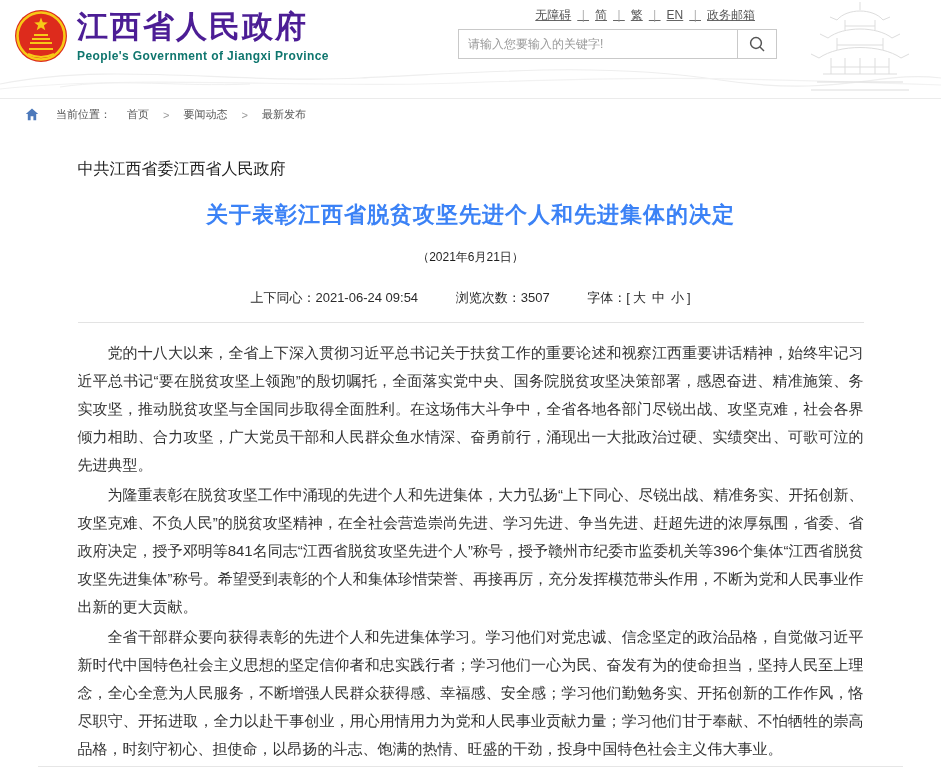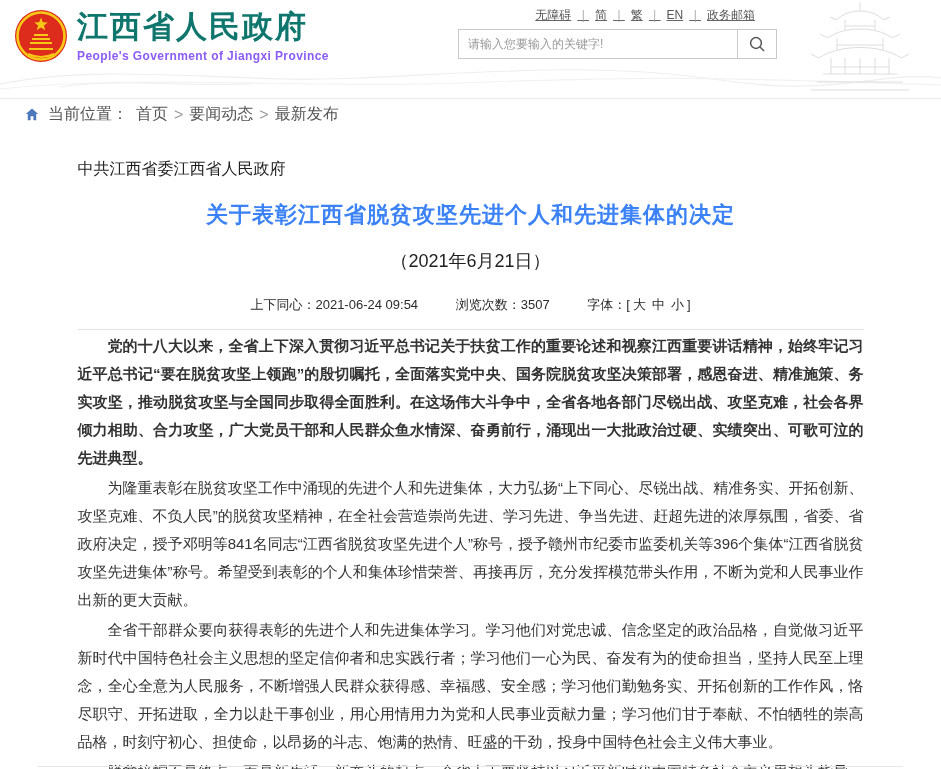--- a/index.html
+++ b/index.html
@@ -8,54 +8,54 @@
   .page { position:relative; width:941px; height:769px; background:#fff; }
 
   
   .site-header { position:relative; height:99px; background:#fff; overflow:hidden;
     border-bottom:1px solid #ebebeb; }
   .header-wash { position:absolute; left:0; bottom:6px; width:941px; height:38px; pointer-events:none; }
   .pagoda { position:absolute; right:6px; top:0; pointer-events:none; }
   .brand { position:absolute; left:14px; top:9px; display:flex; align-items:center; text-decoration:none; cursor:pointer; }
   .emblem { flex:0 0 auto; }
   .brand-text { margin-left:9px; }
-  .site-title { font-size:31px; font-weight:bold; color:#0f766e; letter-spacing:2px; line-height:1.15; }
-  .site-subtitle { font-size:12px; font-weight:bold; color:#8b5cf6; margin-top:4px; letter-spacing:0.4px; }
+  .site-title { font-size:31px; font-weight:bold; color:#4c1d95; letter-spacing:2px; line-height:1.15; }
+  .site-subtitle { font-size:12px; font-weight:bold; color:#0f766e; margin-top:4px; letter-spacing:0.4px; }
   .top-links { position:absolute; right:184px; top:7px; font-size:12px; color:#666; white-space:nowrap;text-decoration:underline; }
   .top-links a { color:#555; text-decoration:none; cursor:pointer; padding:0 2px; }
   .top-links .sep { color:#999; margin:0 4px; }
   .search-box { position:absolute; left:458px; top:29px; width:319px; height:30px;
     border:1px solid #c9c9c9; display:flex; background:#fff; }
   .search-input { flex:1; border:none; outline:none; padding:0 9px; font-size:12px; color:#333;
     font-family:"Liberation Sans","DejaVu Sans",sans-serif; }
   .search-input::placeholder { color:#999; }
   .search-btn { width:39px; border:none; border-left:1px solid #c9c9c9; background:#fff;
     display:flex; align-items:center; justify-content:center; cursor:pointer; }
 
   
   .breadcrumb { height:31px; display:flex; align-items:center; padding-left:25px;
-    font-size:16px; color:#555; background:#fff; }
+    font-size:11px; color:#555; background:#fff;gap:8px; }
   .breadcrumb .home-ico { margin-right:9px; }
   .bc-label { margin-right:4px; }
   .bc-link { color:#555; text-decoration:none; cursor:pointer; margin:0 4px;font-family:Liberation Serif, serif; }
   .bc-sep { color:#999; margin:0 2px; }
 
   
   .article { width:786px; margin:0 auto; }
   .issuer { text-align:left; font-size:16px; color:#1f1f1f; margin-top:29px; }
   .doc-title { text-align:center; font-size:22px; font-weight:bold; color:#3b82f6;
     margin-top:21px; line-height:1.3; letter-spacing:1px; }
-  .doc-date { text-align:center; font-size:18px; color:#1f1f1f; margin-top:19px; }
+  .doc-date { text-align:center; font-size:12px; color:#1f1f1f; margin-top:19px; }
   .meta { text-align:center; font-size:13px; color:#2b2b2b; margin-top:23px; }
   .m-group { margin:0 17px; white-space:nowrap; }
   .meta a.fs { color:#2b2b2b; text-decoration:none; cursor:pointer; margin:0 3px; }
   .divider { border-top:1px solid #e3e3e3; margin-top:15px; }
   .para { font-size:15px; line-height:28px; color:#333; text-align:justify;
     text-indent:2em; margin:1px 0 2px; }
-  .para:first-of-type { margin-top:2px;font-weight:bold; }
+  .para:first-of-type { margin-top:16px; }
   .bottom-line { position:absolute; left:38px; right:38px; top:766px; border-top:1px solid #e6e6e6; }
 </style>
 </head>
 <body>
 
 <div class="page">
 
   <header class="site-header">
     <svg class="header-wash" width="941" height="38" viewBox="0 0 941 38">
       <path d="M0,30 C110,8 230,30 360,24 S600,8 720,26 S880,16 941,24" stroke="#eeeeee" stroke-width="1.2" fill="none"></path>

